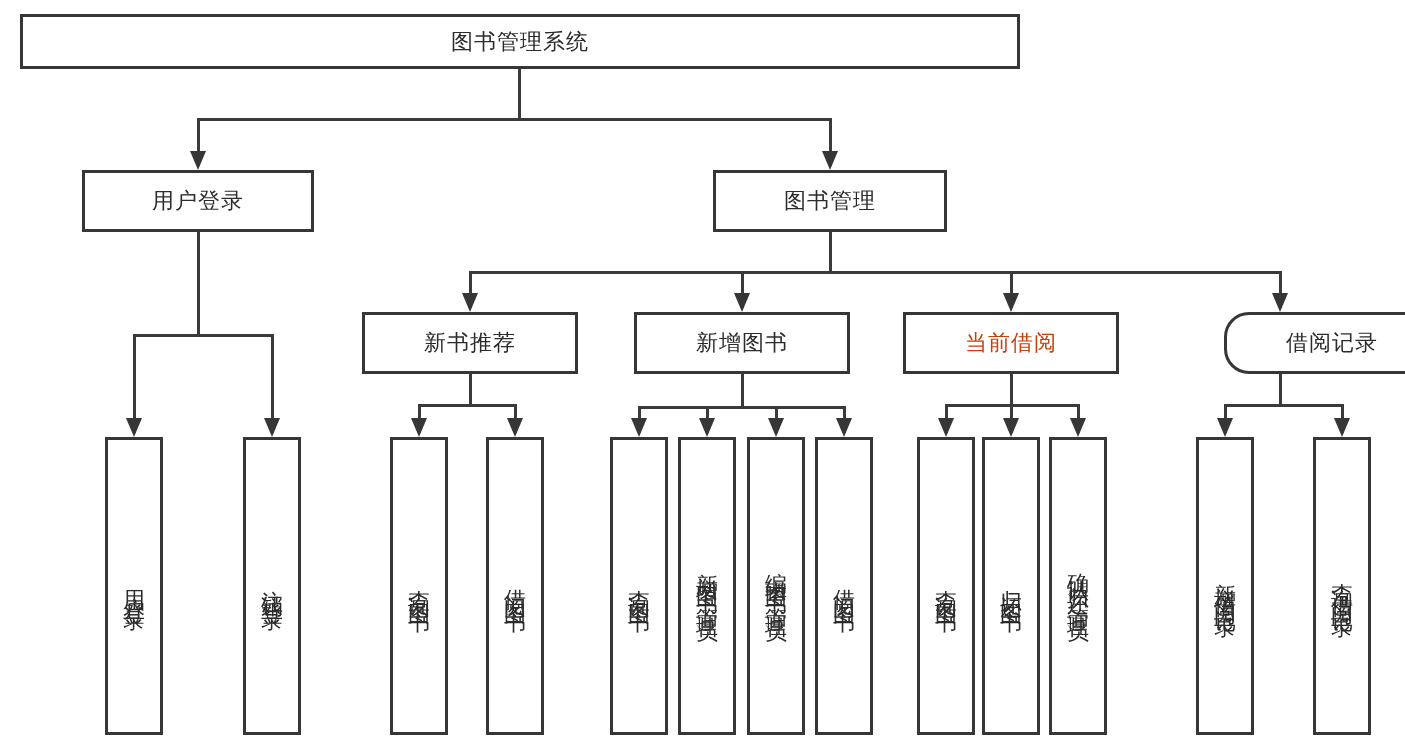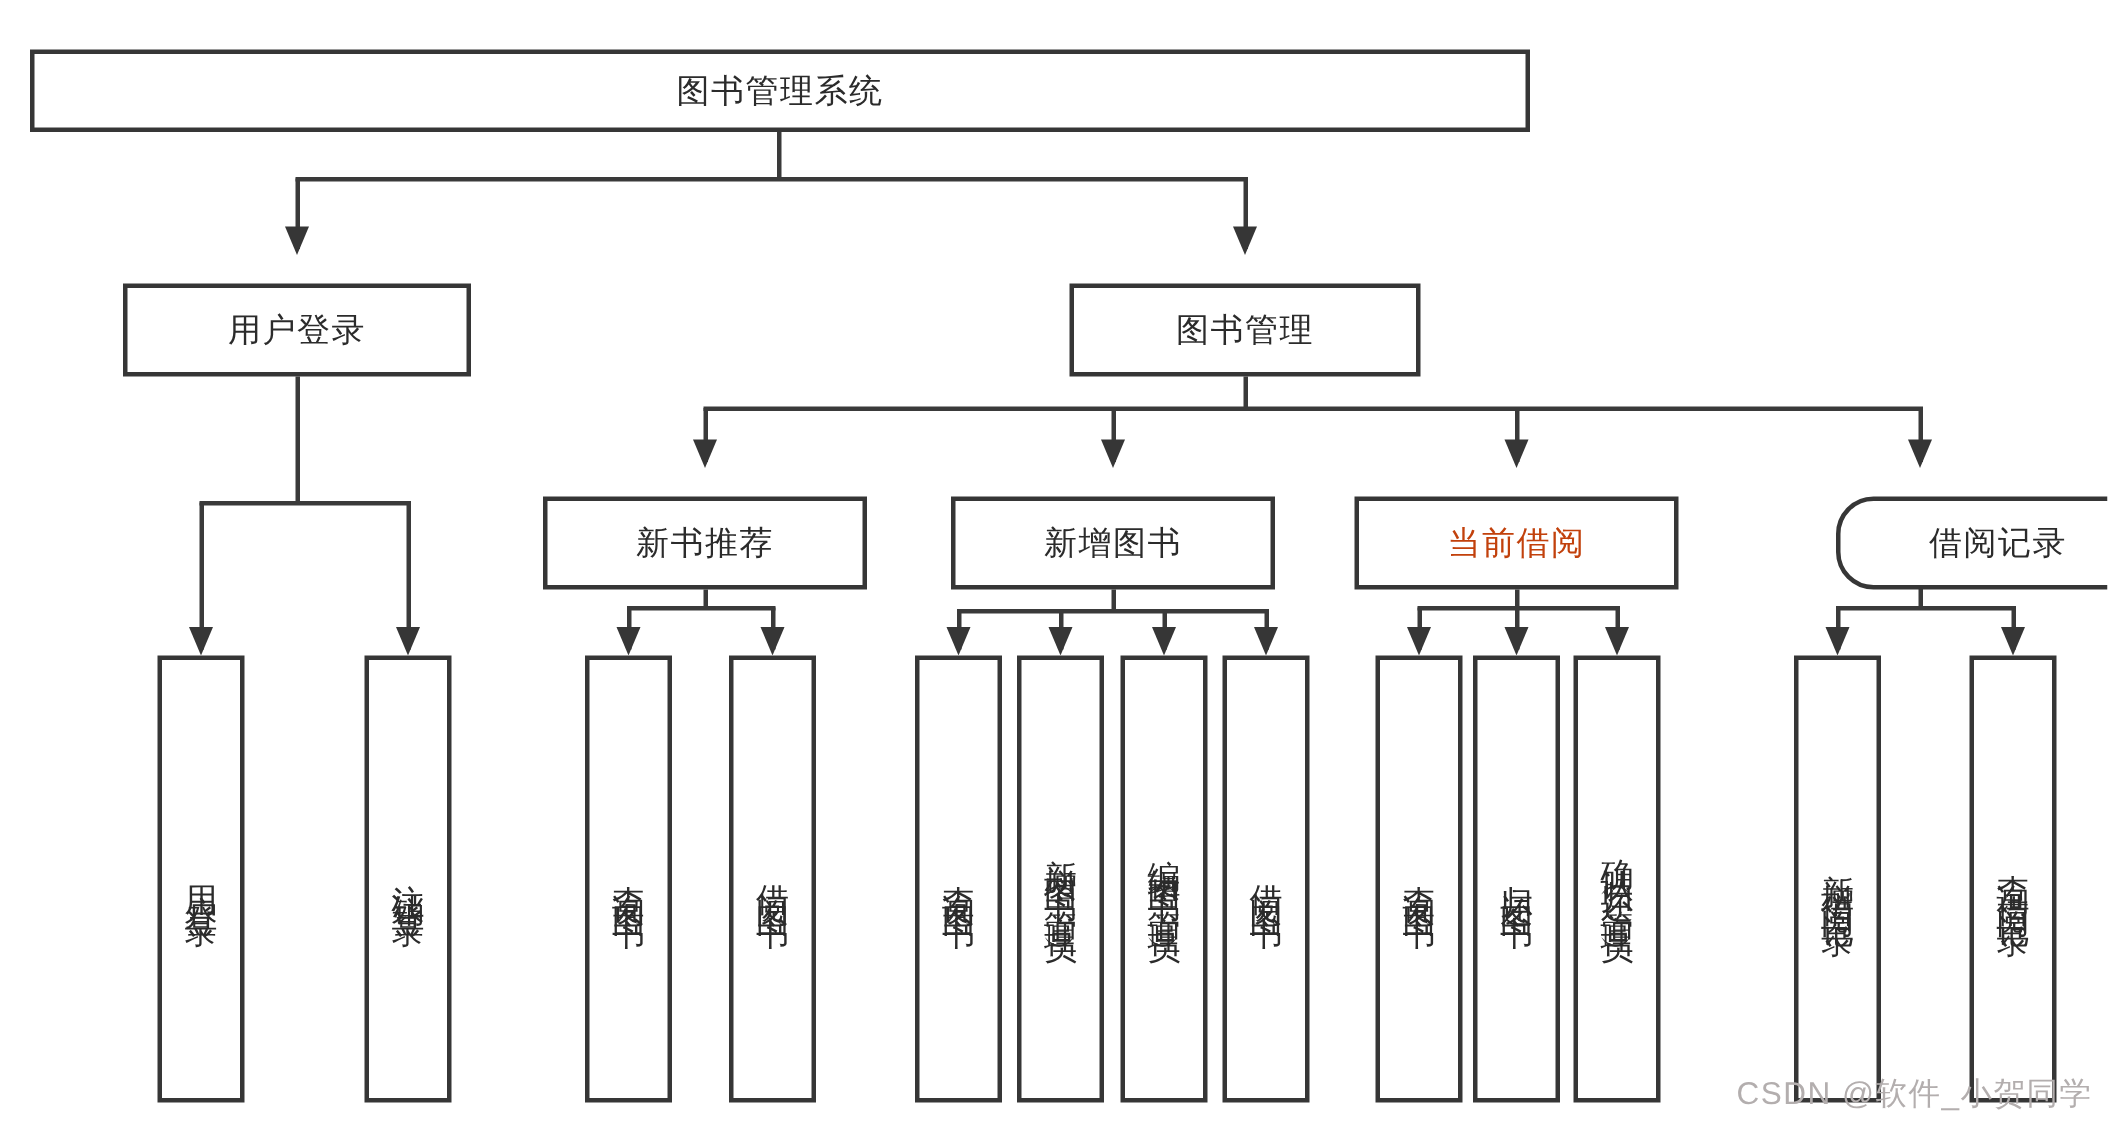--- a/index.html
+++ b/index.html
@@ -23,21 +23,20 @@
     color: #2b2b2b;
     font-size: 22px;
     display: flex;
     align-items: center;
     justify-content: center;
     white-space: nowrap;
     z-index: 2;
   }
   .node.h {
     letter-spacing: 1px;
-    margin-top: 19px;
   }
   .node.v {
     writing-mode: vertical-rl;
     text-orientation: mixed;
     letter-spacing: 7px;
     white-space: normal;
   }
   .line {
     position: absolute;
     background: #3a3a3a;
@@ -59,21 +58,20 @@
     font-size: 21px;
     color: #b3aeae;
     letter-spacing: 1px;
     z-index: 3;
   }
 </style>
 </head>
 <body>
 
 <div id="stage">
-  <span class="watermark">CSDN @软件_小贺同学</span>
 <div class="node h" style="left: 20px; top: 14px; width: 1000px; height: 55px; border-color: rgb(54, 54, 54); color: rgb(43, 43, 43); background: rgb(255, 255, 255);">图书管理系统</div>
     <div class="node h" style="left: 82px; top: 170px; width: 232px; height: 62px; border-color: rgb(54, 54, 54); color: rgb(43, 43, 43); background: rgb(255, 255, 255);">用户登录</div>
     <div class="node h" style="left: 362px; top: 312px; width: 216px; height: 62px; border-color: rgb(54, 54, 54); color: rgb(43, 43, 43); background: rgb(255, 255, 255);">新书推荐</div>
     <div class="node h" style="left: 713px; top: 170px; width: 234px; height: 62px; border-color: rgb(54, 54, 54); color: rgb(43, 43, 43); background: rgb(255, 255, 255);">图书管理</div>
     <div class="node h" style="left: 634px; top: 312px; width: 216px; height: 62px; border-color: rgb(54, 54, 54); color: rgb(43, 43, 43); background: rgb(255, 255, 255);">新增图书</div>
     <div class="node h" style="left: 903px; top: 312px; width: 216px; height: 62px; border-color: rgb(54, 54, 54); color: #c2410c; background: rgb(255, 255, 255);">当前借阅</div>
     <div class="node h" style="left: 1224px; top: 312px; width: 216px; height: 62px; border-color: rgb(54, 54, 54); color: rgb(43, 43, 43); background: rgb(255, 255, 255); border-radius: 25px;">借阅记录</div>
     <div class="node v" style="left: 105px; top: 437px; width: 58px; height: 298px; border-color: rgb(54, 54, 54); color: rgb(43, 43, 43); background: rgb(255, 255, 255);">用户登录</div>
     <div class="node v" style="left: 243px; top: 437px; width: 58px; height: 298px; border-color: rgb(54, 54, 54); color: rgb(43, 43, 43); background: rgb(255, 255, 255);">注销登录</div>
     <div class="node v" style="left: 390px; top: 437px; width: 58px; height: 298px; border-color: rgb(54, 54, 54); color: rgb(43, 43, 43); background: rgb(255, 255, 255);">查询图书</div>

